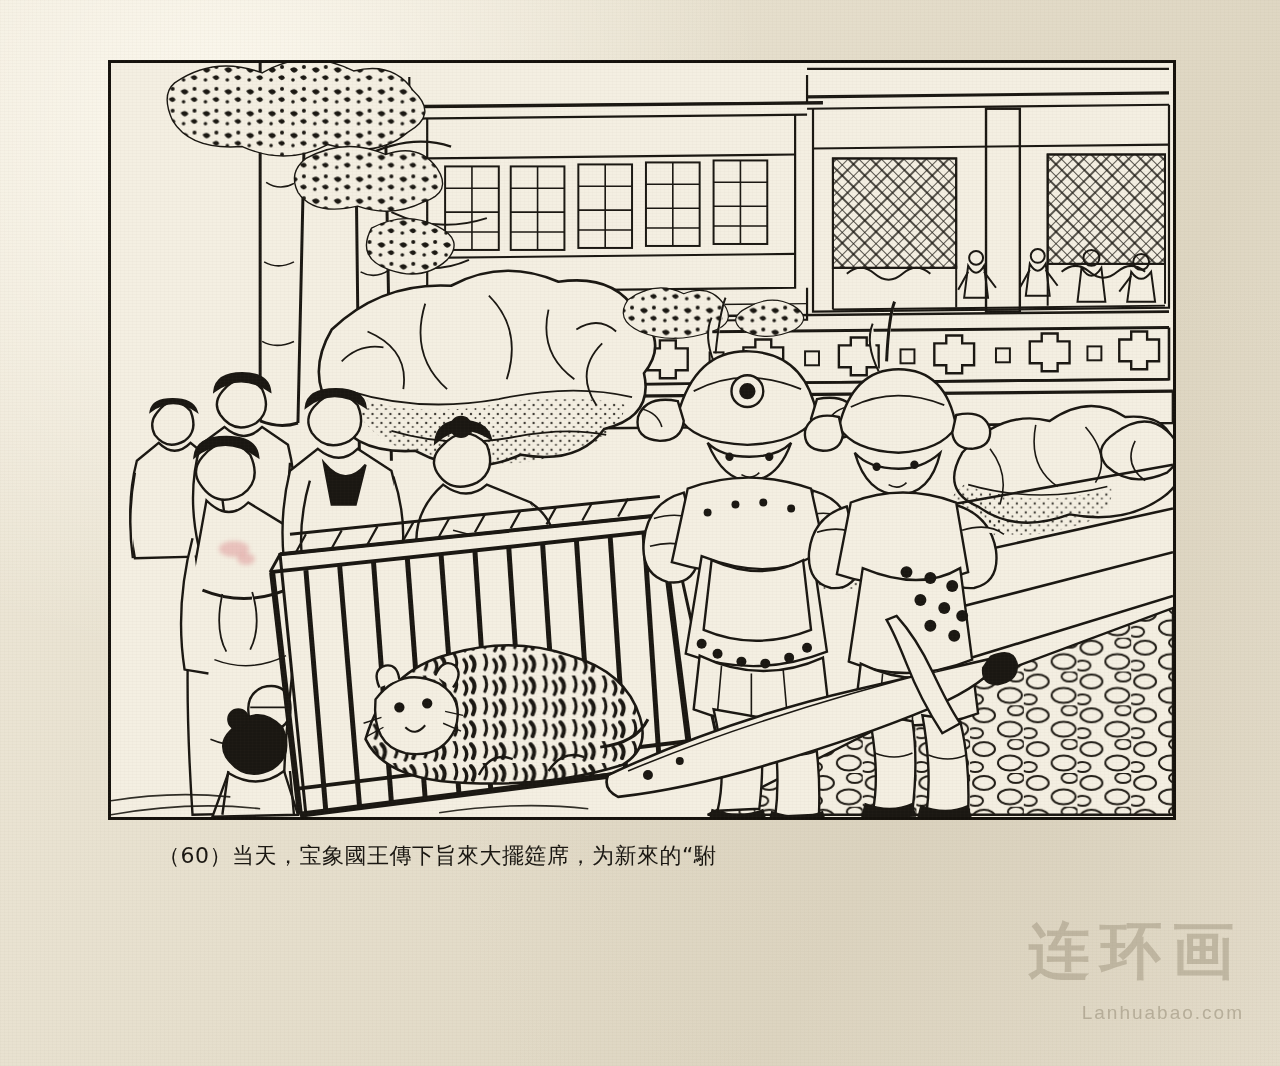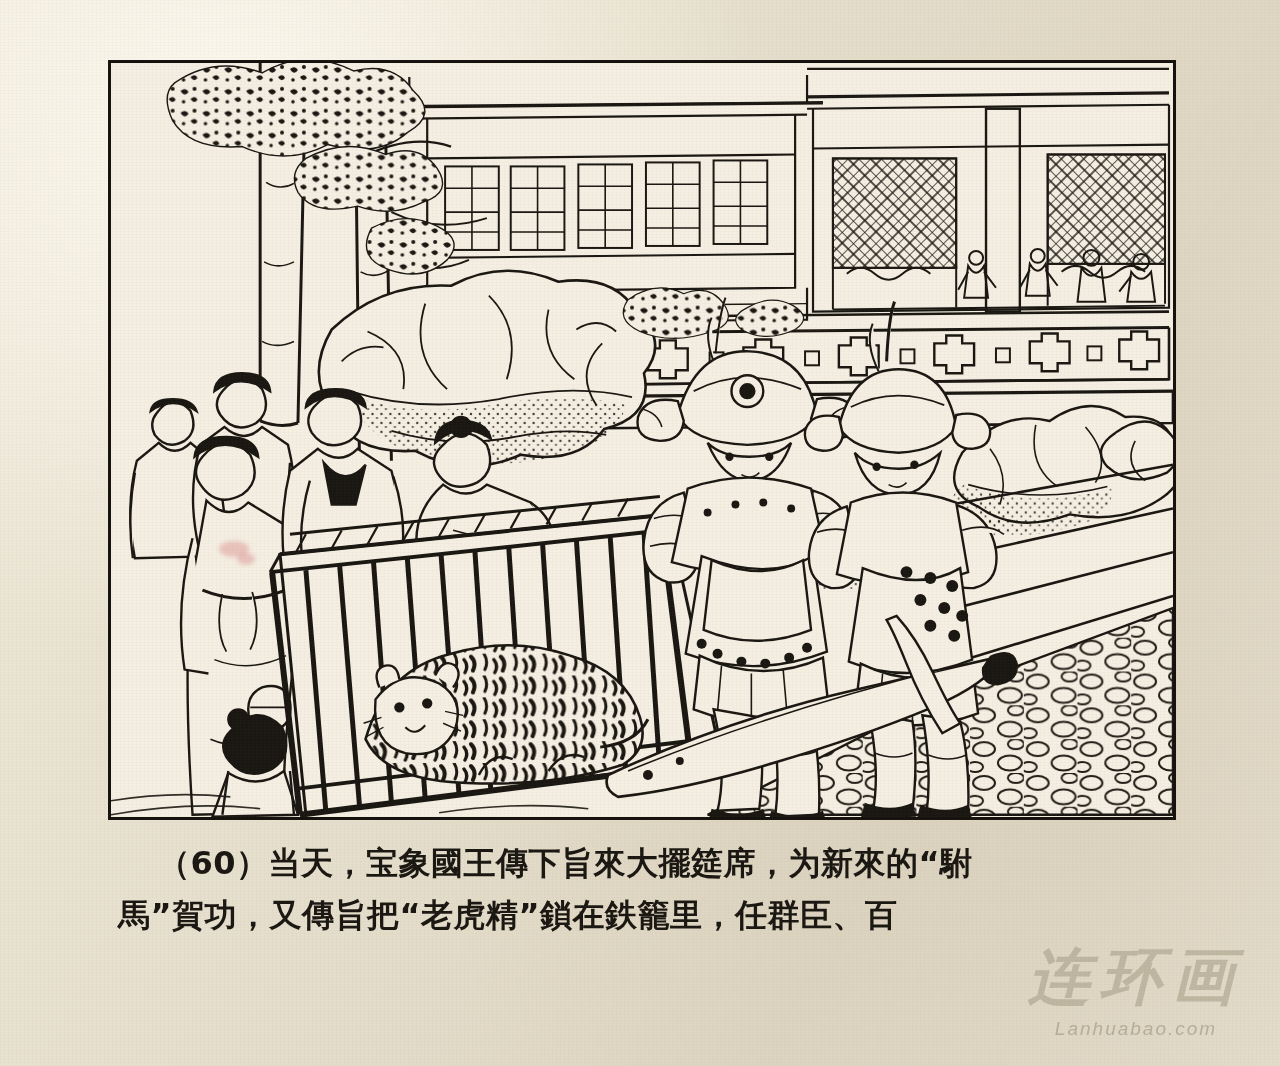--- a/index.html
+++ b/index.html
@@ -54,52 +54,51 @@
     display: block;
   }
 
   
   #caption {
     position: absolute;
     left: 118px;
     top: 838px;
     width: 1060px;
     font-family: "DejaVu Sans", "Liberation Sans", sans-serif;
-    font-size: 32px;
+    font-size: 22px;
     line-height: 1.62;
     color: #1a1712;
     letter-spacing: 0.5px;
-    font-weight: 700;
+    font-weight: 400;
   }
   #caption .line { white-space: nowrap; }
   #caption .line.first { text-indent: 40px; }
 
   
   #watermark {
     position: absolute;
     right: 36px;
-    bottom: 26px;
-    text-align: center;
+    bottom: 42px;
+    text-align: right;
     pointer-events: none;
-    font-style: italic;
   }
   #watermark .wm-cn {
     font-family: "DejaVu Sans", "Liberation Sans", sans-serif;
     font-size: 62px;
     font-weight: 700;
     color: rgba(156,146,124,0.48);
     letter-spacing: 10px;
     line-height: 1;
   }
   #watermark .wm-en {
     font-family: "Liberation Sans", sans-serif;
     font-size: 19px;
     color: rgba(150,140,118,0.55);
     letter-spacing: 2px;
-    margin-top: 10px;
+    margin-top: 20px;
   }
 
   
   .smudge {
     position: absolute;
     border-radius: 50%;
     background: rgba(214,112,120,0.35);
     filter: blur(2px);
     pointer-events: none;
   }
@@ -574,21 +573,20 @@
         <path d="M0 742 q60 -10 120 -4 M0 756 q80 -14 150 -6 M330 754 q80 -12 150 -4"></path>
       </g>
     </svg>
 
     <div class="smudge" style="left:108px; top:478px; width:30px; height:16px;"></div>
     <div class="smudge" style="left:126px; top:490px; width:18px; height:12px;"></div>
   </div>
 
   <div id="caption">
     <div class="line first">（60）当天，宝象國王傳下旨來大擺筵席，为新來的“駙</div>
-    <div class="line">馬”賀功，又傳旨把“老虎精”鎖在鉄籠里，任群臣、百</div>
   </div>
 
   <div id="watermark">
     <div class="wm-cn">连环画</div>
     <div class="wm-en">Lanhuabao.com</div>
   </div>
 
   <div id="grain"></div>
 </div>
 

